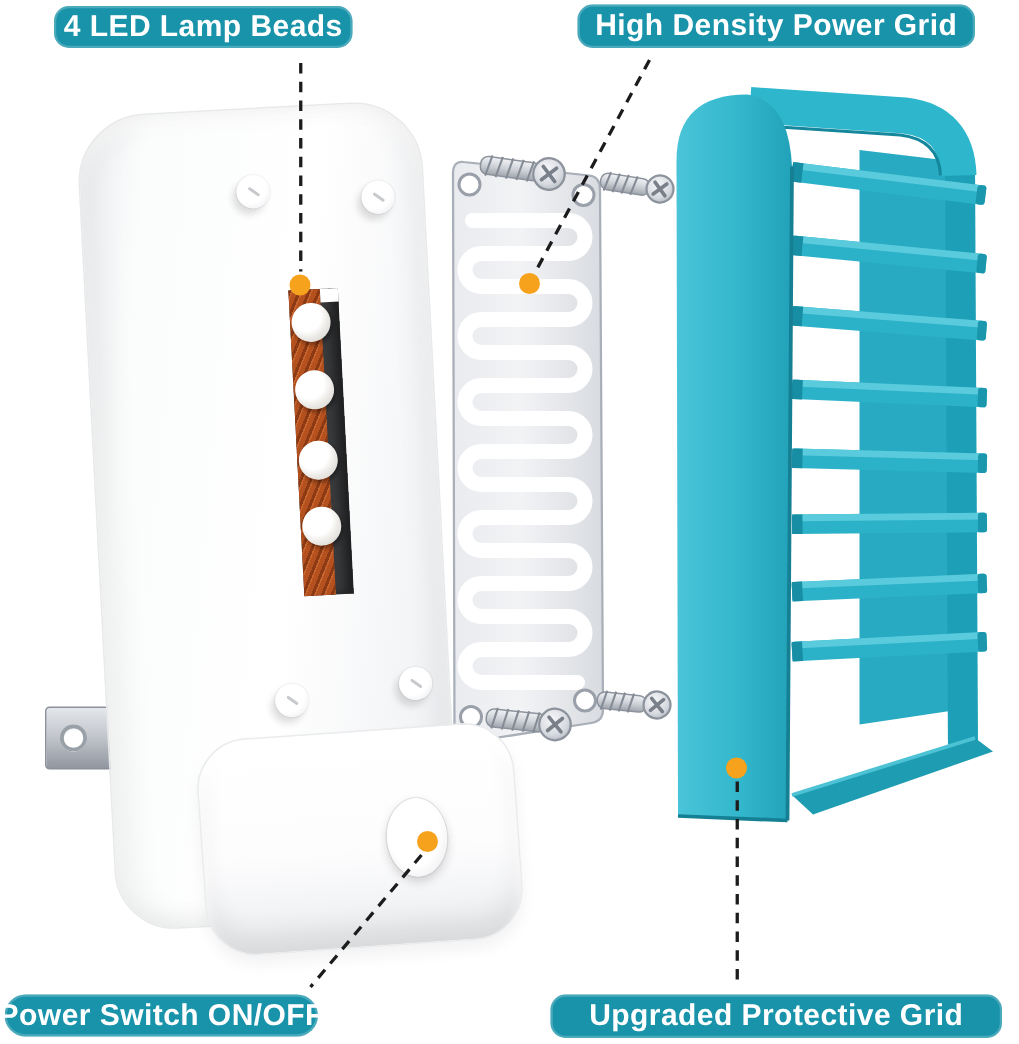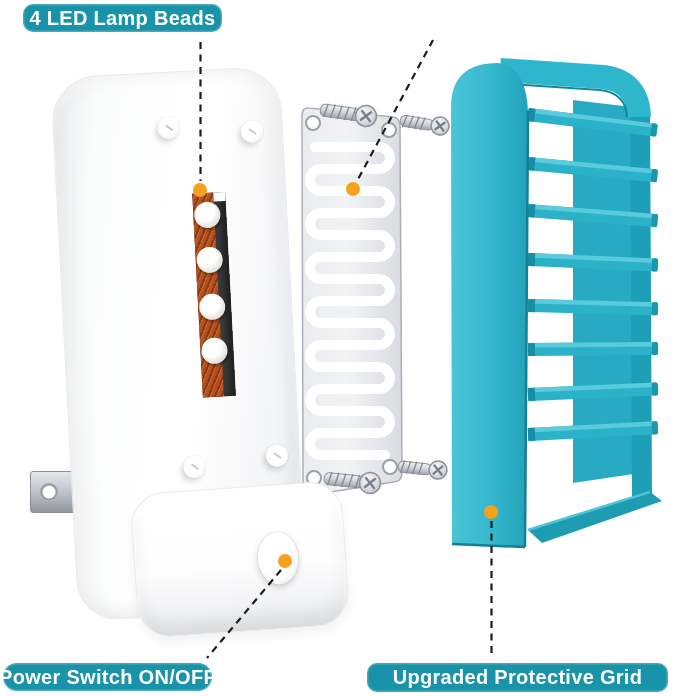--- a/index.html
+++ b/index.html
@@ -3,21 +3,21 @@
 <meta charset="utf-8">
 <style>
   html,body{margin:0;padding:0;background:#fff;}
   .stage{position:relative;width:679px;height:696px;background:#fff;overflow:hidden;
          font-family:"Liberation Sans", sans-serif;}
   
   .callout{position:absolute;display:flex;align-items:center;justify-content:center;
            background:var(--label-bg);color:var(--label-text);
            font-weight:700;font-size:20px;letter-spacing:.3px;white-space:nowrap;
            border-radius:10px;box-shadow:inset 0 0 0 1.5px rgba(255,255,255,.22);}
-  #lbl-led   {left:23px;  top:4px;   width:199px; height:28px;}
+  #lbl-led   {left:36px;  top:4px;   width:199px; height:28px;}
   #lbl-grid  {left:385px; top:3px;   width:265px; height:29px;}
   #lbl-switch{left:3px;   top:663px; width:209px; height:28px;border-radius:14px;}
   #lbl-cover {left:367px; top:663px; width:301px; height:29px;}
 
   
   .body-main{position:absolute;left:50px;top:78px;width:228px;height:542px;z-index:2;
      border-radius:46px 46px 40px 40px;
      background:linear-gradient(98deg,#eef0f2 0%,#fbfcfc 16%,#ffffff 55%,#f3f4f6 86%,#e9ebee 100%);
      border:1px solid #e7e9eb;
      box-shadow:inset 12px 0 20px rgba(0,0,0,.055), inset -10px -4px 18px rgba(0,0,0,.05),
@@ -229,20 +229,21 @@
     <polygon class="rail" points="88,475 210,437 222,446 102,488"></polygon>
     <line x1="88" y1="475" x2="210" y2="437" stroke="#4cc2d4" stroke-width="2.5"></line>
     <path class="band" d="M 60 15 L 163 22 Q 198 26 199 62"></path>
     <path class="arch-shadow" d="M 53 55 Q 56 29 85 30 L 160 35 Q 186 38 187 62"></path>
     <path class="face" fill="url(#faceGrad)" d="M 12 489 L 11 52 Q 11 8 58 8 Q 86 12 88 56 L 85 492 Z"></path>
     <line class="face-edge" x1="88" y1="56" x2="85" y2="492"></line>
     <line class="face-edge" x1="12" y1="489" x2="85" y2="492"></line>
   </svg>
 
   <div class="callout" id="lbl-led" style="z-index:6">4 LED Lamp Beads</div>
+  <div class="callout" id="lbl-grid" style="z-index:6">High Density Power Grid</div>
   <div class="callout" id="lbl-switch" style="z-index:6">Power Switch ON/OFF</div>
   <div class="callout" id="lbl-cover" style="z-index:6">Upgraded Protective Grid</div>
 
   <svg id="overlay" class="svg-abs" width="679" height="696" viewBox="0 0 679 696">
     <line class="dash" x1="200.5" y1="42" x2="200.5" y2="181"></line>
     <line class="dash" x1="433" y1="40" x2="356" y2="183"></line>
     <line class="dash" x1="281" y1="570" x2="207" y2="658"></line>
     <line class="dash" x1="491.5" y1="521" x2="491.5" y2="658"></line>
     <circle class="dot" cx="200" cy="190" r="7"></circle>
     <circle class="dot" cx="353" cy="189" r="7"></circle>

